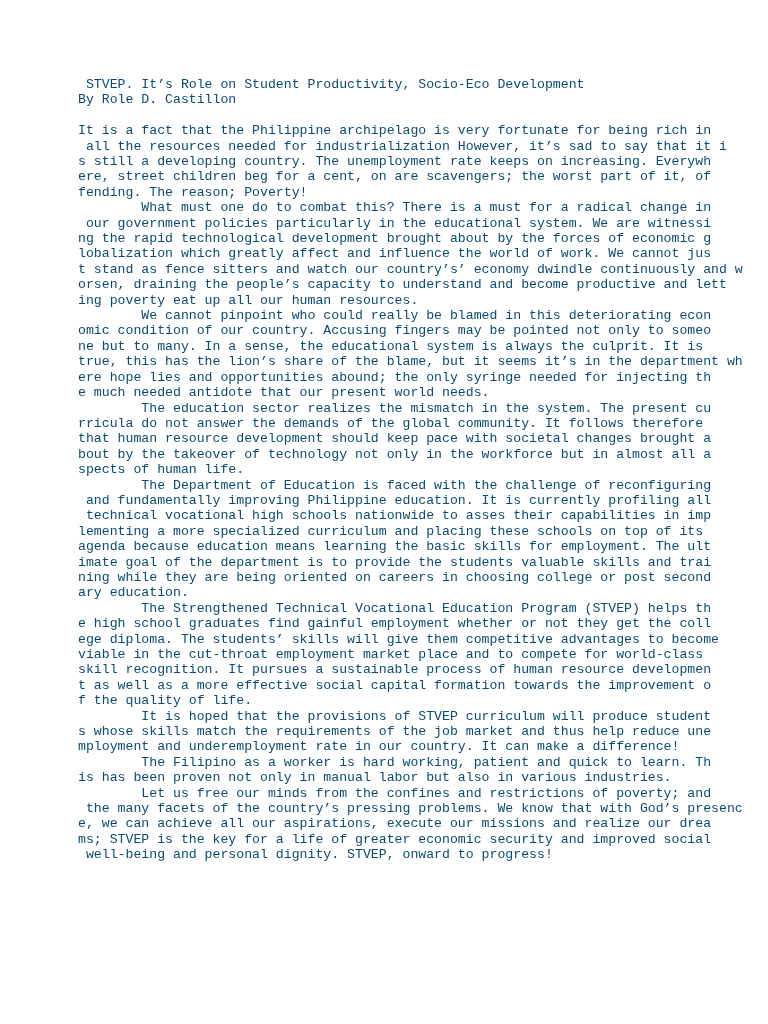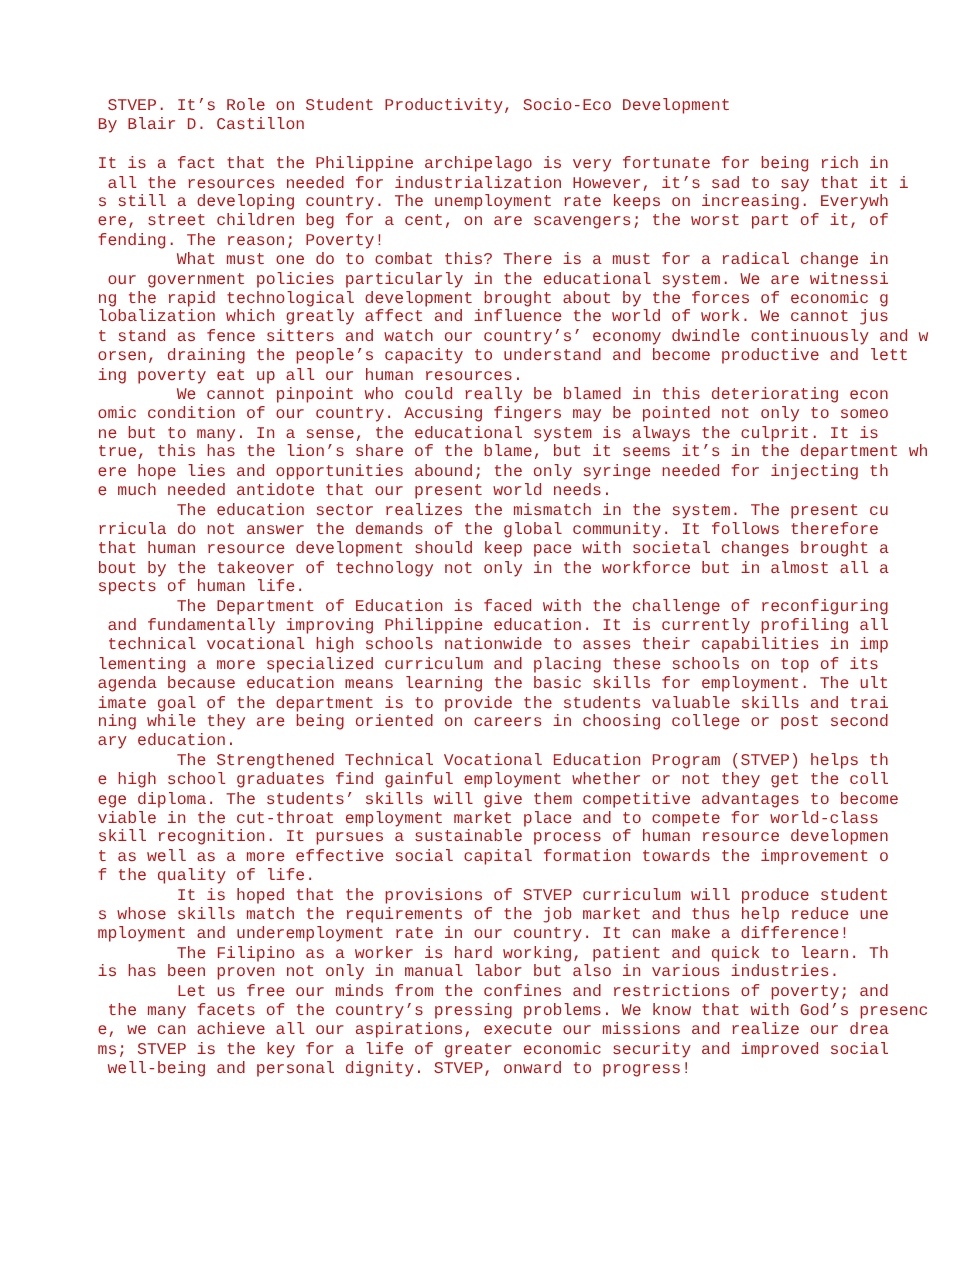--- a/index.html
+++ b/index.html
@@ -17,35 +17,35 @@
   .content {
     position: absolute;
     left: 78px;
     top: 77px;
     right: 0;
   }
   .doc-text {
     font-family: "Liberation Mono", "DejaVu Sans Mono", monospace;
     font-size: 13.2px;
     line-height: 15.4px;
-    color: #b91c1c;
+    color: #0c4a6e;
     white-space: pre;
     margin: 0;
     padding: 0;
   }
   .doc-header {
     margin-bottom: 15.4px; 
   }
 </style>
 </head>
 <body>
 
 <div id="page">
   <div class="content">
-    <div class="doc-text doc-header"><span> STVEP. It’s Role on Student Productivity, Socio-Eco Development</span><br><span>By Blair D. Castillon</span></div>
+    <div class="doc-text doc-header"><span> STVEP. It’s Role on Student Productivity, Socio-Eco Development</span><br><span>By Role D. Castillon</span></div>
     <pre class="doc-text">It is a fact that the Philippine archipelago is very fortunate for being rich in
  all the resources needed for industrialization However, it’s sad to say that it i
 s still a developing country. The unemployment rate keeps on increasing. Everywh
 ere, street children beg for a cent, on are scavengers; the worst part of it, of
 fending. The reason; Poverty!
         What must one do to combat this? There is a must for a radical change in
  our government policies particularly in the educational system. We are witnessi
 ng the rapid technological development brought about by the forces of economic g
 lobalization which greatly affect and influence the world of work. We cannot jus
 t stand as fence sitters and watch our country’s’ economy dwindle continuously and w

